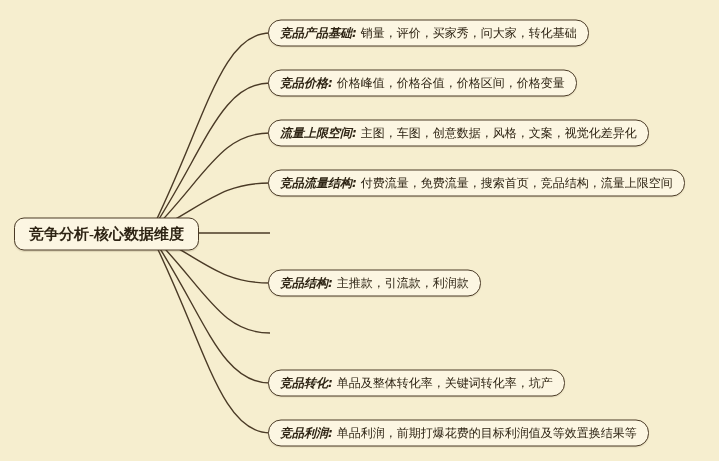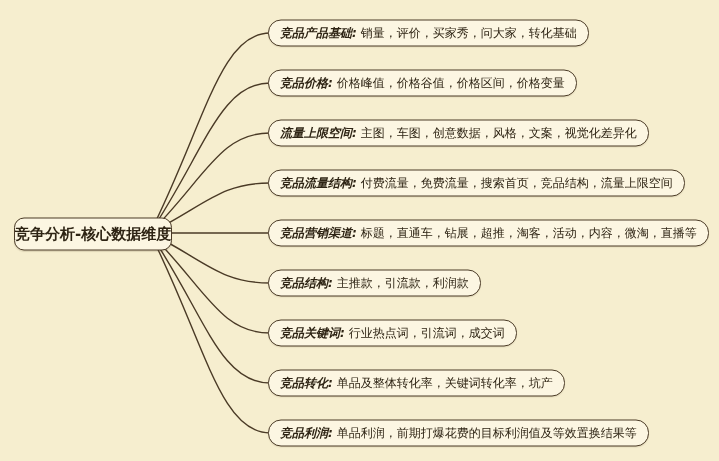--- a/index.html
+++ b/index.html
@@ -21,25 +21,26 @@
   #edges{position:absolute;left:0;top:0;z-index:0;}
   #edges path{stroke:var(--line);stroke-width:1.4;fill:none;}
   #nodes{position:absolute;left:0;top:0;width:100%;height:100%;z-index:1;}
   .root-node{
     position:absolute;
     left:14px;top:234px;
     transform:translateY(-50%);
     background:var(--node-bg);
     border:1.6px solid var(--node-border);
     border-radius:10px;
-    padding:6px 0;
+    padding:6px 14px;
     font-size:15px;
     font-weight:bold;
     white-space:nowrap;
     box-shadow:0 1px 1px rgba(90,70,40,0.15);
+    font-family:Liberation Serif, serif;
   }
   .branch{
     position:absolute;
     left:268px;
     transform:translateY(-50%);
     background:var(--node-bg);
     border:1.2px solid var(--node-border);
     border-radius:13px;
     padding:4px 11px;
     font-size:12px;
@@ -63,19 +64,17 @@
       <path d="M 150 233 C 205 288, 220 333, 270 333"></path>
       <path d="M 150 233 C 205 315.5, 220 383, 270 383"></path>
       <path d="M 150 233 C 205 343, 220 433, 270 433"></path>
     </svg>
   <div id="nodes">
     <div class="root-node">竞争分析-核心数据维度</div>
   <div class="branch" style="top: 33px;"><span class="title">竞品产品基础:</span><span class="detail">销量，评价，买家秀，问大家，转化基础</span></div>
       <div class="branch" style="top: 83px;"><span class="title">竞品价格:</span><span class="detail">价格峰值，价格谷值，价格区间，价格变量</span></div>
       <div class="branch" style="top: 133px;"><span class="title">流量上限空间:</span><span class="detail">主图，车图，创意数据，风格，文案，视觉化差异化</span></div>
       <div class="branch" style="top: 183px;"><span class="title">竞品流量结构:</span><span class="detail">付费流量，免费流量，搜索首页，竞品结构，流量上限空间</span></div>
-      <div class="branch" style="top: 233px;"><span class="title">竞品营销渠道:</span><span class="detail">标题，直通车，钻展，超推，淘客，活动，内容，微淘，直播等</span></div>
       <div class="branch" style="top: 283px;"><span class="title">竞品结构:</span><span class="detail">主推款，引流款，利润款</span></div>
-      <div class="branch" style="top: 333px;"><span class="title">竞品关键词:</span><span class="detail">行业热点词，引流词，成交词</span></div>
       <div class="branch" style="top: 383px;"><span class="title">竞品转化:</span><span class="detail">单品及整体转化率，关键词转化率，坑产</span></div>
       <div class="branch" style="top: 433px;"><span class="title">竞品利润:</span><span class="detail">单品利润，前期打爆花费的目标利润值及等效置换结果等</span></div>
     </div>
 </div>
 
 </body></html>

